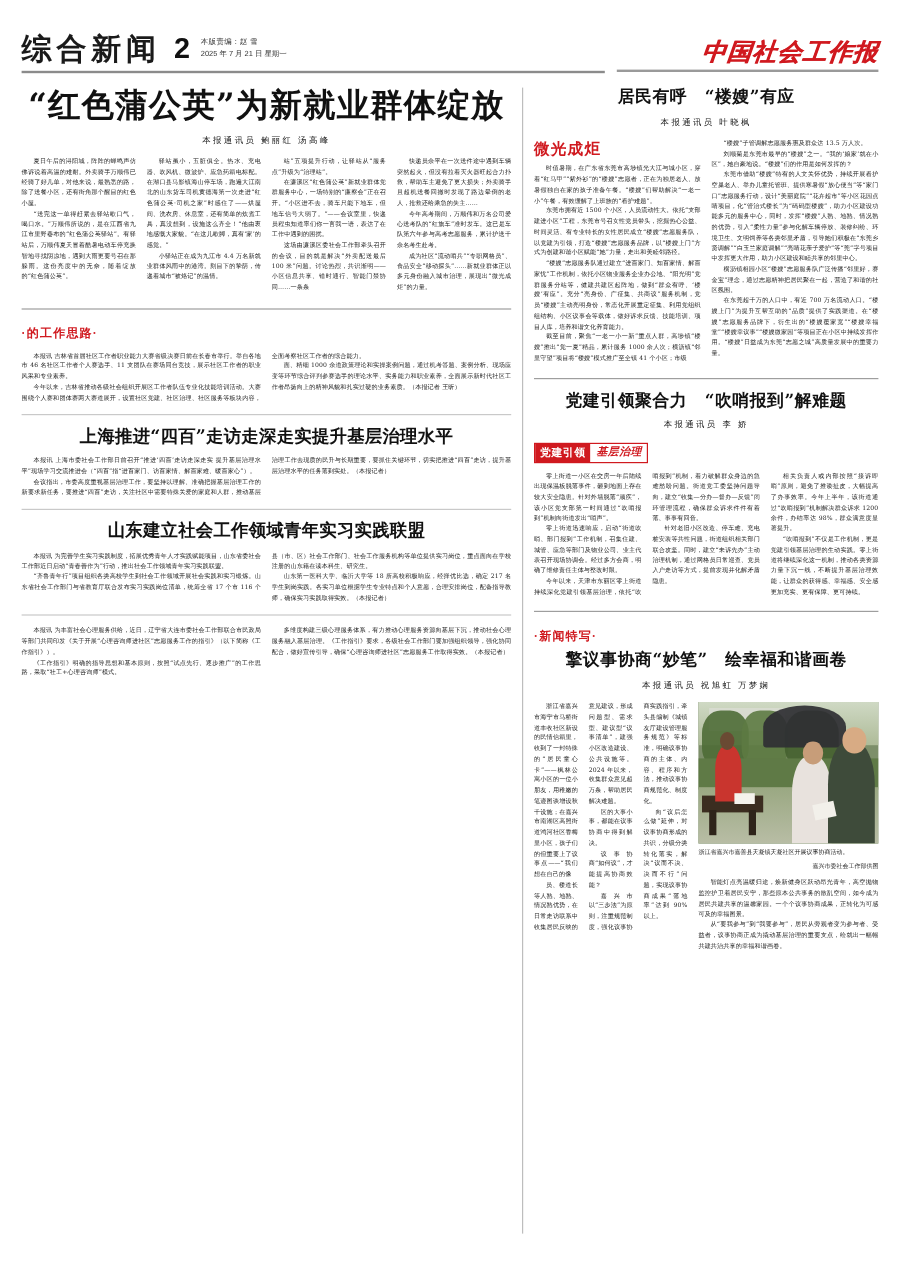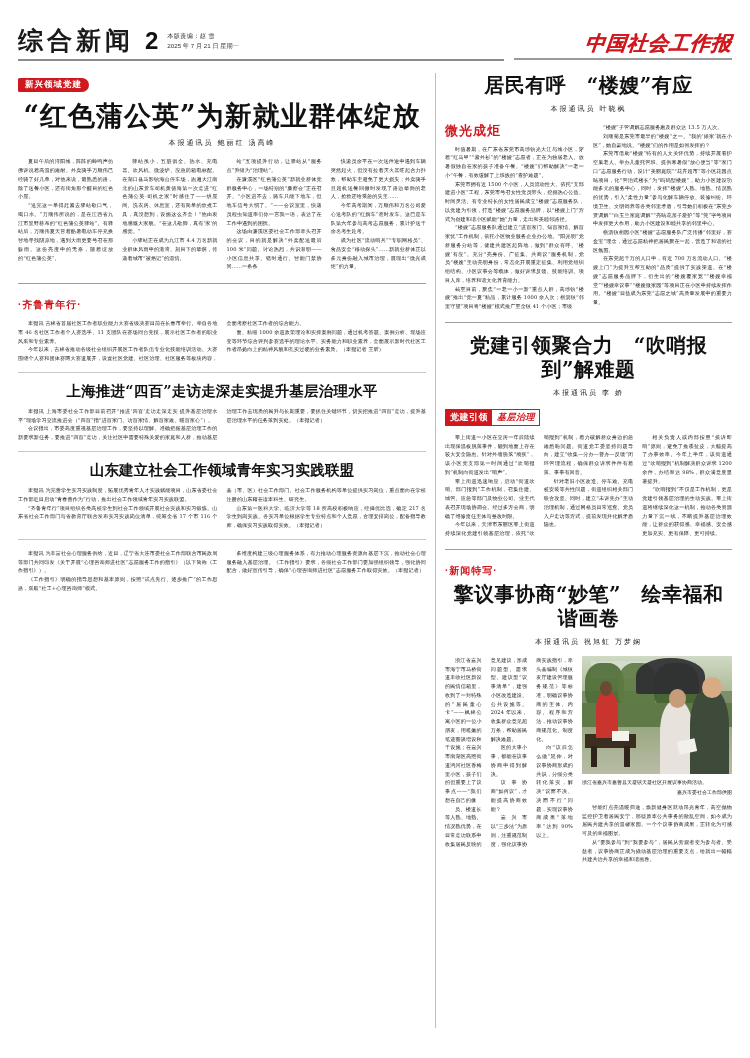--- a/index.html
+++ b/index.html
@@ -58,21 +58,21 @@
   .tag-box .b2{color:#d0191f;font-family:"DejaVu Serif",serif;font-style:italic;
     font-size:9px;font-weight:700;padding:3px 4px;letter-spacing:.5px;border-left:1px solid #fff;}
 
   
   .hl-xl{
     font-family:"DejaVu Serif",serif;font-weight:700;
     font-size:27px;line-height:1.18;text-align:center;letter-spacing:1px;color:#111;
   }
   .hl-lg{
     font-family:"DejaVu Serif",serif;font-weight:700;
-    font-size:20px;line-height:1.2;text-align:center;letter-spacing:.5px;color:#111;
+    font-size:14px;line-height:1.2;text-align:center;letter-spacing:.5px;color:#111;
   }
   .hl-md{
     font-family:"DejaVu Serif",serif;font-weight:700;
     font-size:14.5px;line-height:1.25;text-align:center;letter-spacing:.2px;color:#111;
   }
   .hl-sm{
     font-family:"DejaVu Serif",serif;font-weight:700;
     font-size:12.5px;line-height:1.25;text-align:center;color:#111;
   }
   .byline{
@@ -150,44 +150,41 @@
   <div style="display:flex;gap:10px;">
     <div class="rule-main" style="flex:1;"></div>
     <div class="rule-brand" style="flex:0 0 218px;"></div>
   </div>
 
   <div class="cols">
 
     <div class="col-left">
 
       <div>
-        <div style="margin-bottom:8px;">
-          <span class="tag-red">新兴领域党建</span>
-        </div>
         <div class="hl-xl">“红色蒲公英”为新就业群体绽放</div>
         <div class="byline">本报通讯员  鲍丽红  汤高峰</div>
         <div class="body-cols c4" style="margin-top:9px;">
           <p>夏日午后的浔阳城，阵阵的蝉鸣声仿佛诉说着高温的难耐。外卖骑手万顺伟已经骑了好几单，对他来说，最熟悉的路，除了送餐小区，还有街角那个醒目的红色小屋。</p>
           <p>“送完这一单得赶紧去驿站歇口气，喝口水。”万顺伟所说的，是在江西省九江市里野巷布的“红色蒲公英驿站”。有驿站后，万顺伟夏天冒着酷暑电动车停充换智地寻找阴凉地，遇到大雨更要号召在那躲雨。这份亮度中的无奈，随着绽放的“红色蒲公英”。</p>
           <p>驿站虽小，五脏俱全。热水、充电器、吹风机、微波炉、应急药箱电标配。在湖口县马影镇海山停车场，跑遍大江南北的山东货车司机黄德海第一次走进“红色蒲公英·司机之家”时感住了——烘屋间、洗衣房、休息室，还有简单的炊煮工具，真没想到，设施这么齐全！“他由衷地感慨大家貌。“在这儿歇脚，真有‘家’的感觉。”</p>
           <p>小驿站正在成为九江市 4.4 万名新就业群体风雨中的港湾。刻目下的挚荫，传递着城市“被烙记”的温情。</p>
           <p>站”五项提升行动，让驿站从“服务点”升级为“治理站”。</p>
           <p>在濂溪区“红色蒲公英”新就业群体党群服务中心，一场特别的“廉察会”正在召开。“小区进不去，骑车只能下地车，但地车信号大弱了。”——会议室里，快递员程虫知道率们你一言我一语，表达了在工作中遇到的困扰。</p>
           <p>这场由濂溪区委社会工作部牵头召开的会议，目的就是解决“外卖配送最后 100 米”问题。讨论热烈，共识渐明——小区信息共享、错时通行、智能门禁协同……一条条</p>
           <p>快递员余平在一次送件途中遇到车辆突然起火，但没有拉着灭火器旺起合力扑救，帮助车主避免了更大损失；外卖骑手且超机送餐回撤时发现了路边晕倒的老人，抢救还给乘急的失主……</p>
           <p>今年高考期间，万顺伟和万名公司爱心送考队的“红旗车”准时发车。这已是车队第六年参与高考志愿服务，累计护送千余名考生赴考。</p>
           <p>成为社区“流动哨兵”“专职网格员”、食品安全“移动探头”……新就业群体正以多元身份融入城市治理，展现出“微光成炬”的力量。</p>
         </div>
       </div>
 
       <div class="hr-dark" style="margin-top:12px;"></div>
 
       <div>
         <div style="margin-bottom:5px;">
-          <span class="tag-dot">·齐鲁青年行·</span>
+          <span class="tag-dot">·的工作思路·</span>
         </div>
 
         <div>
           <div class="body-cols c2" style="margin-top:7px;">
             <p>本报讯  吉林省首届社区工作者职业能力大赛省级决赛日前在长春市举行。举自各地市 46 名社区工作者个人赛选手、11 支团队在赛场同台竞技，展示社区工作者的职业风采和专业素养。</p>
             <p>今年以来，吉林省推动各级社会组织开展区工作者队伍专业化技能培训活动。大赛围绕个人赛和团体赛两大赛道展开，设置社区党建、社区治理、社区服务等板块内容，全面考察社区工作者的综合能力。</p>
             <p>面、精细 1000 余道政策理论和实操案例问题，通过机考答题、案例分析、现场应变等环节综合评判参赛选手的理论水平、实务能力和职业素养，全面展示新时代社区工作者昂扬向上的精神风貌和扎实过硬的业务素质。（本报记者  王昕）</p>
           </div>
         </div>
 

